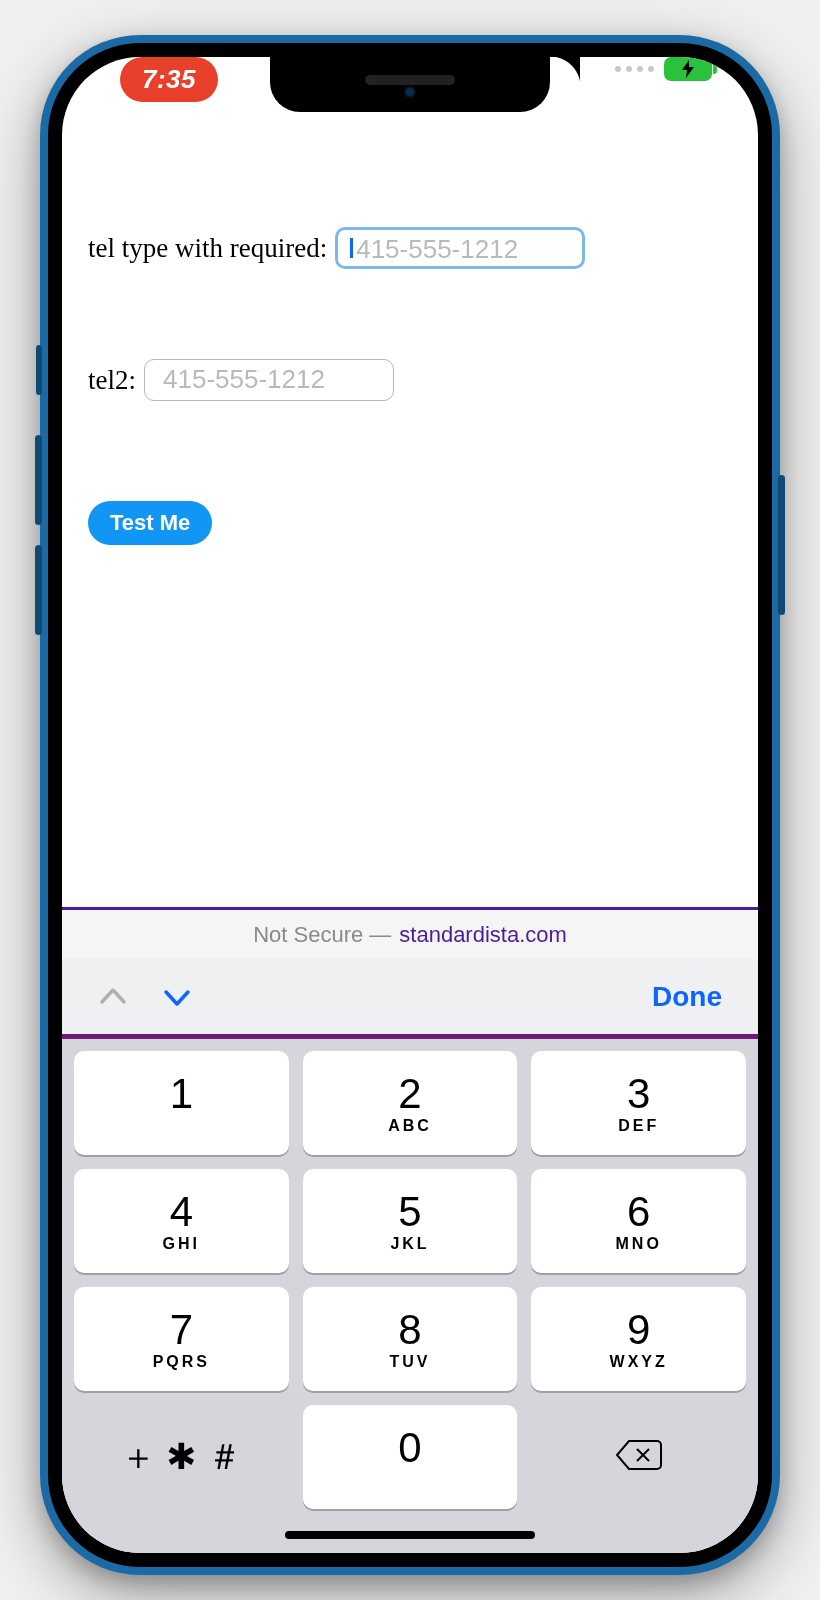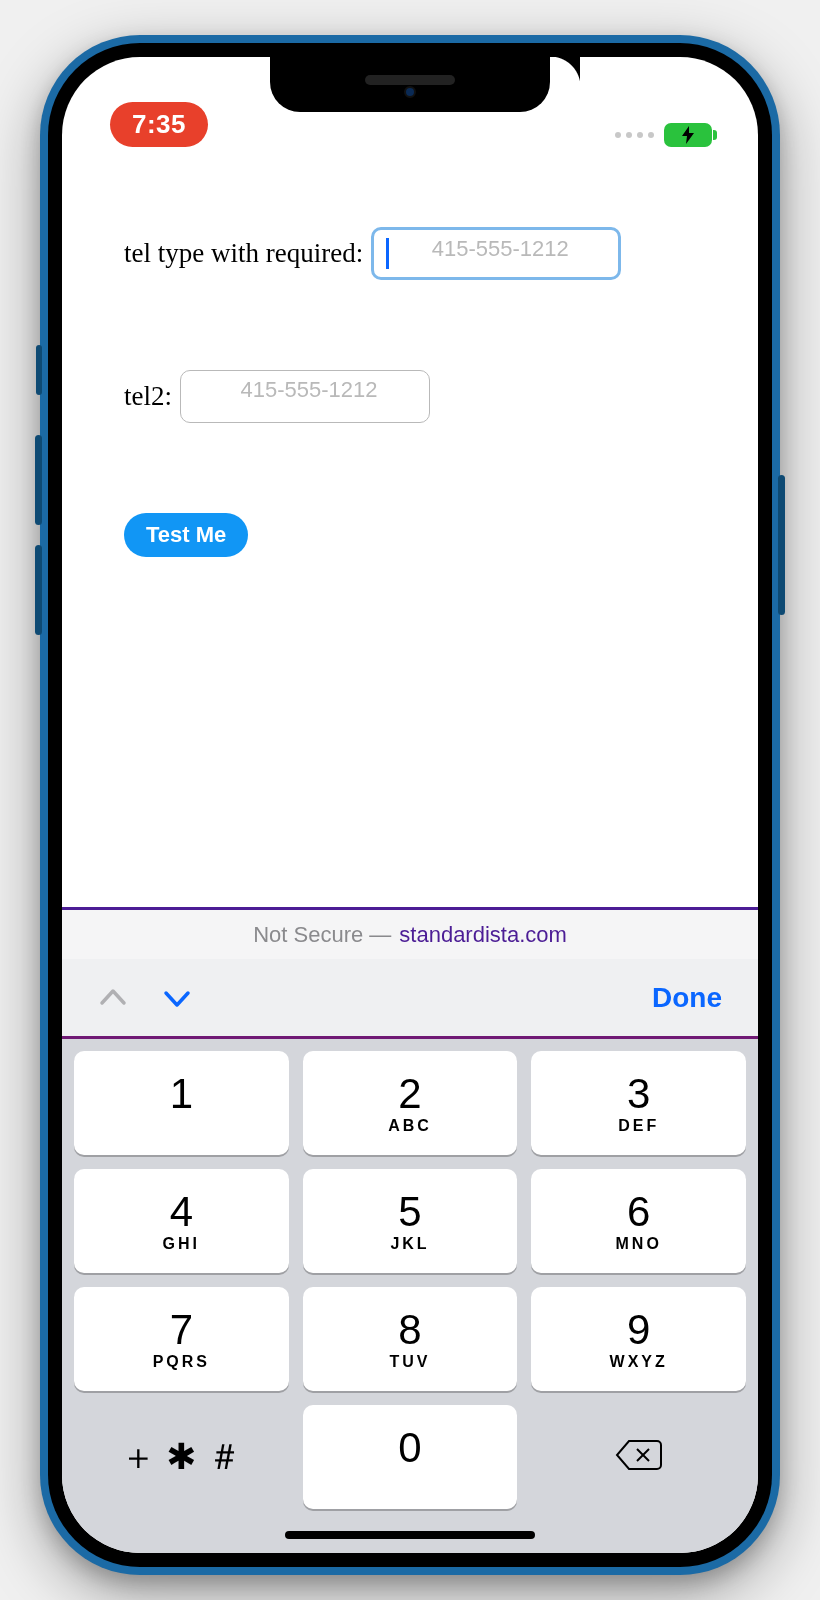--- a/index.html
+++ b/index.html
@@ -76,27 +76,28 @@
     position: absolute;
     top: 29px; left: 50%; transform: translateX(-50%);
     width: 12px; height: 12px; border-radius: 50%;
     background: #0a2a55;
     border: 2px solid #111;
   }
 
   
   .statusbar {
     position: absolute;
-    top: 0; left: 2px; right: 0;
+    top: 0; left: 12px; right: 0;
     height: 90px;
     display: flex;
-    align-items: flex-end;
+    align-items: flex-start;
     justify-content: space-between;
     padding: 0 46px;
     z-index: 40;
+    font-style: italic;
   }
   .time-pill {
     background: #e8402b;
     color: #fff;
     font-weight: 700;
     font-size: 26px;
     letter-spacing: .5px;
     padding: 7px 22px;
     border-radius: 28px;
   }
@@ -122,43 +123,42 @@
     inset: 0;
     display: flex; align-items: center; justify-content: center;
     color: #000;
     font-size: 16px;
   }
 
   
   .content {
     position: absolute;
     top: 90px; left: 0; right: 16px;
-    padding: 80px 46px 0 62px;
+    padding: 80px 46px 0 26px;
     font-family: Georgia, "Times New Roman", serif;
     color: #000;
   }
   .field-row {
     display: flex;
     align-items: center;
     gap: 8px;
     margin-bottom: 90px;
   }
   .field-label {
     font-size: 27px;
     white-space: nowrap;
   }
   .tel-input {
     font-family: -apple-system, Arial, sans-serif;
-    font-size: 22px;
-    height: 53px;
+    font-size: 26px;
+    height: 42px;
     border-radius: 10px;
     padding: 0 10px 0 18px;
     color: #000;
     background: #fff;
-    text-align: center;
   }
   .tel-input.focus {
     width: 250px;
     border: 3px solid #7db8eb;
     outline: none;
     position: relative;
   }
   .tel-input.focus .caret {
     position: absolute;
     left: 12px; top: 8px; bottom: 8px;
@@ -168,20 +168,21 @@
   .tel-input .ph {
     color: #b9b9b9;
     line-height: 38px;
   }
   .tel-input.plain {
     width: 250px;
     border: 1.5px solid #b9b9b9;
   }
   .submit-btn {
     display: inline-block;
+    margin-top: 10px;
     background: #1196f5;
     color: #fff;
     font-family: -apple-system, Arial, sans-serif;
     font-size: 22px;
     font-weight: 700;
     border: none;
     border-radius: 24px;
     padding: 9px 22px;
     cursor: pointer;
   }
@@ -207,21 +208,21 @@
   .kbacc {
     position: absolute;
     left: 0; right: 0;
     top: 902px;
     height: 80px;
     background: #eff0f2;
     display: flex;
     align-items: center;
     justify-content: space-between;
     padding: 0 36px;
-    border-bottom: 3px solid #701a75;
+    border-bottom: 5px solid #701a75;
   }
   .kbacc .arrows { display: flex; gap: 34px; align-items: center; }
   .chevron { width: 30px; height: 30px; }
   .chevron.up svg { stroke: #b0b0b3; }
   .chevron.down svg { stroke: #0a66ff; }
   .done {
     color: #0a66ff;
     font-size: 28px;
     font-weight: 600;
     cursor: pointer;

